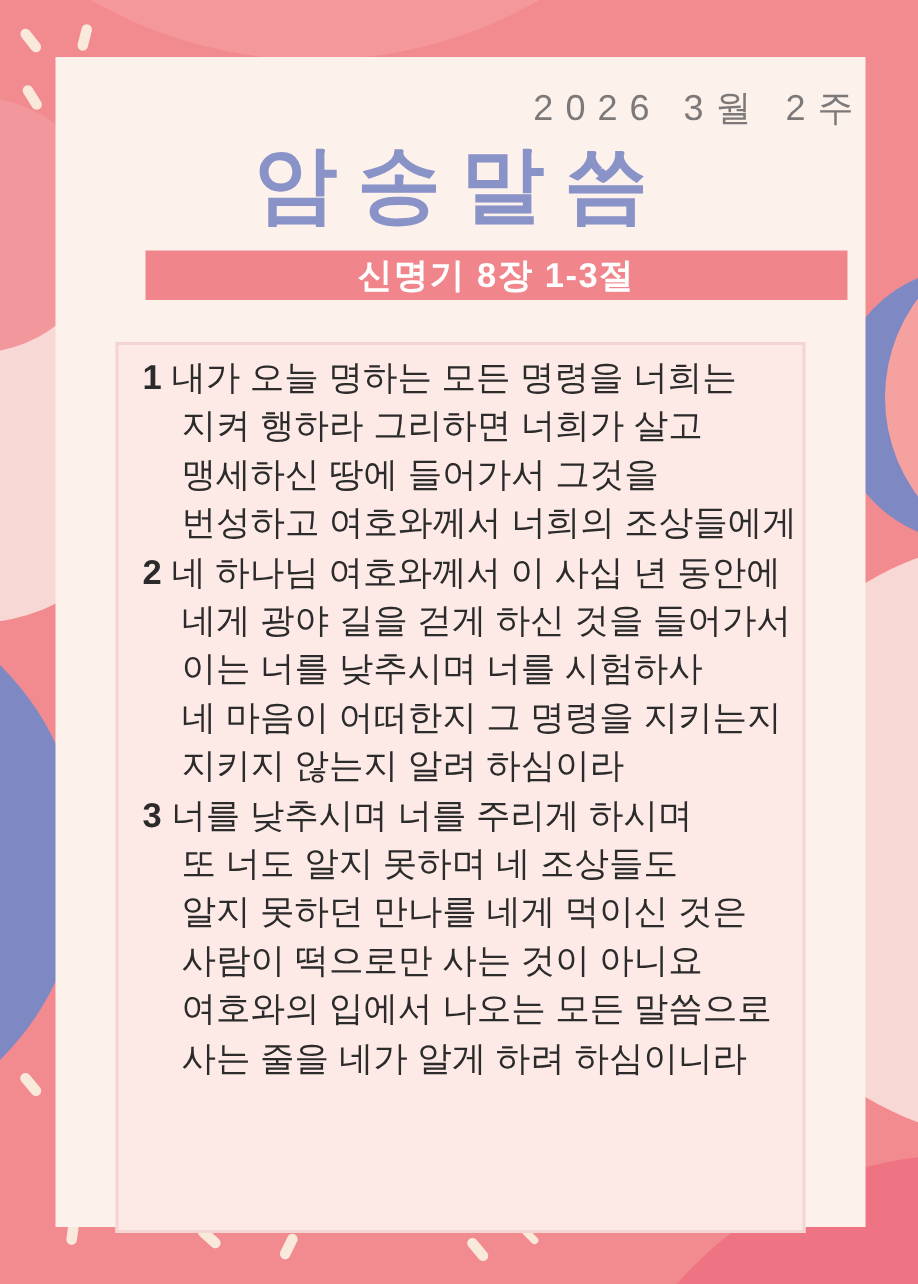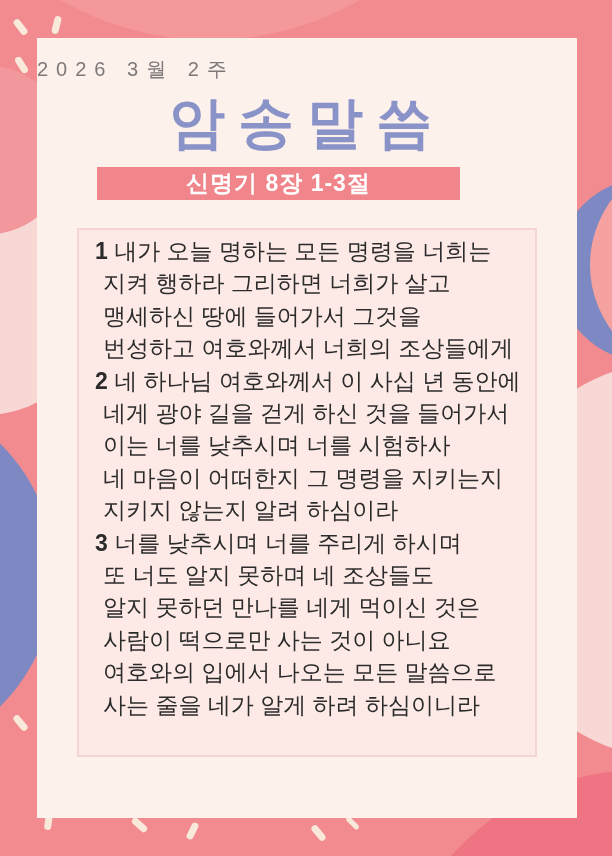--- a/index.html
+++ b/index.html
@@ -33,51 +33,51 @@
   .d7{left:189px;top:822px;transform:rotate(26deg);}
   .d8{left:315px;top:824px;transform:rotate(-40deg);}
   .d9{left:350px;top:815px;transform:rotate(-45deg);width:5px;height:16px;}
   
   .card{
     position:absolute;left:37px;top:38px;width:540px;height:780px;
     background:var(--card_bg);
   }
   .week{
     position:absolute;left:0;top:18px;width:100%;
-    text-align:left;
-    font-size:20px;color:var(--week_color);
+    text-align:right;
+    font-size:24px;color:var(--week_color);
     letter-spacing:8px;
   }
   .title{
     position:absolute;left:0;top:48px;width:100%;
     text-align:center;
     font-size:56px;font-weight:bold;color:var(--title_color);
     letter-spacing:13px;
   }
   .banner{
-    position:absolute;left:60px;top:129px;width:363px;height:33px;
+    position:absolute;left:60px;top:129px;width:468px;height:33px;
     background:var(--banner_bg);
     color:var(--banner_text);
     font-size:23px;font-weight:bold;letter-spacing:1px;
     text-align:center;line-height:33px;
   }
   .verse-box{
-    position:absolute;left:40px;top:190px;width:460px;height:529px;
+    position:absolute;left:40px;top:190px;width:460px;height:594px;
     box-sizing:border-box;
     background:var(--box_bg);
     border:2px solid var(--box_border);
     padding:5px 16px;
     overflow:hidden;
   }
   .vline{
     font-size:23px;line-height:32.4px;
     color:var(--text_color);
     white-space:nowrap;
   }
-  .vline.cont{padding-left:8px;}
+  .vline.cont{padding-left:8px;margin-left:18px;}
   .vnum{font-weight:bold;}
 </style>
 </head>
 <body>
 
 <div class="stage">
 
   <div class="blob blob-top-light"></div>
   <div class="blob blob-left-pale"></div>
   <div class="blob blob-left-mid"></div>

